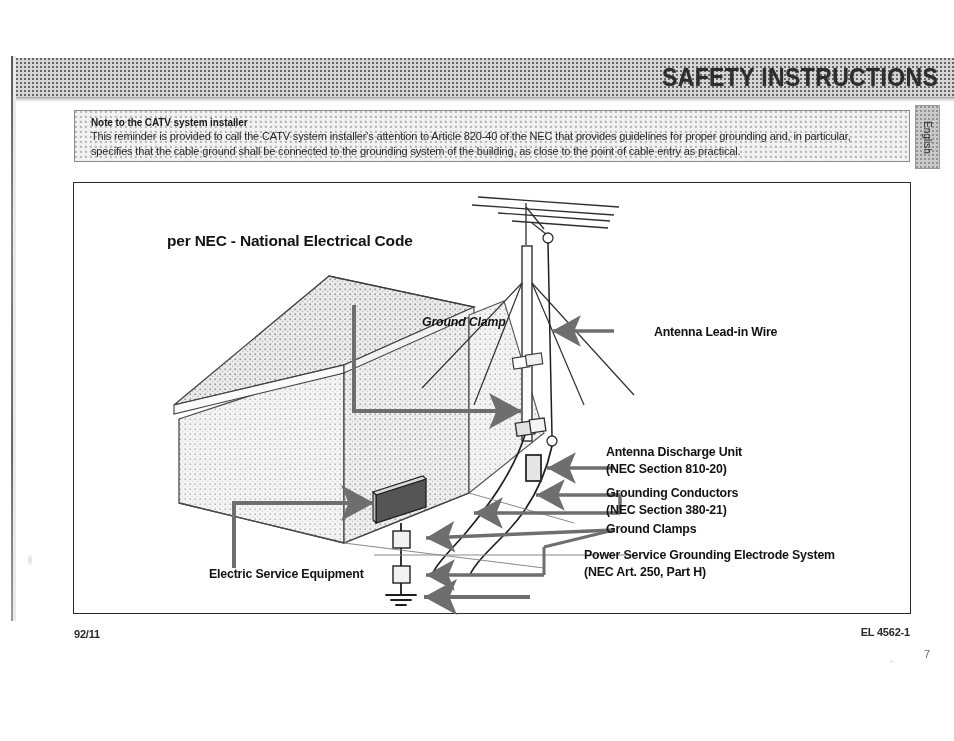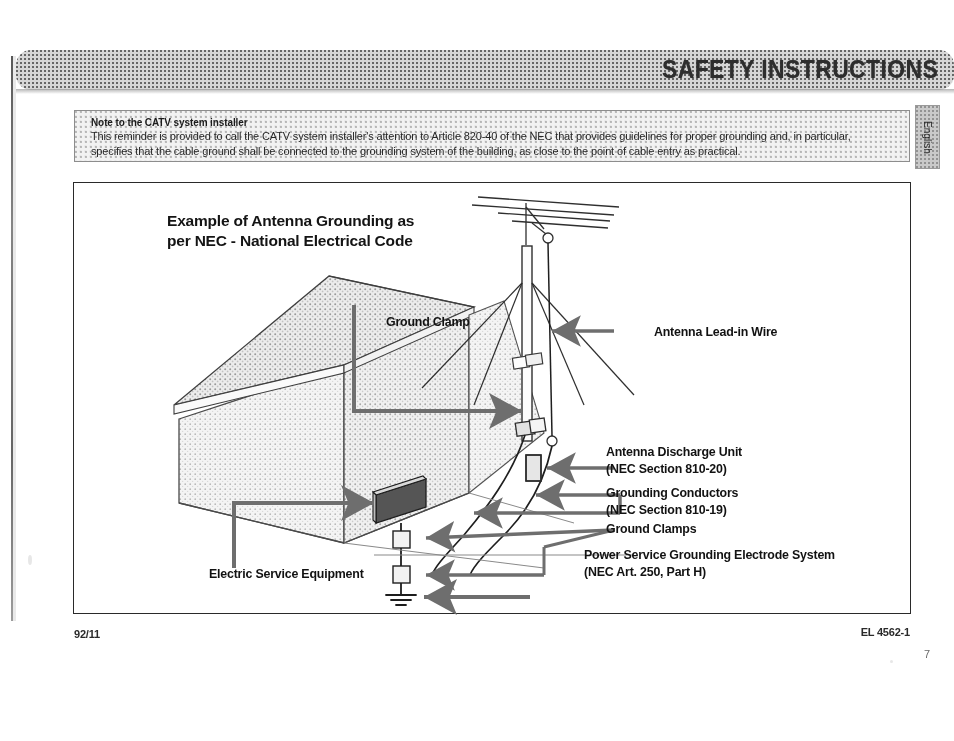--- a/index.html
+++ b/index.html
@@ -66,24 +66,23 @@
       radial-gradient(circle at 1px 1px, rgba(150,150,150,.55) 0.8px, transparent 1.3px),
       radial-gradient(circle at 3px 3px, rgba(185,185,185,.4) 0.7px, transparent 1.2px);
     background-size: 5px 5px, 5px 5px;
     background-position: 0 0, 2.5px 2.5px;
   }
 
   
   #header-band {
     position: absolute;
     left: 16px;
-    top: 50px;
+    top: 58px;
     width: 938px;
     height: 40px;
-    border-radius: 15px;
   }
   #header-band::after {
     content: "";
     position: absolute;
     left: 0; right: 0; bottom: -4px;
     height: 5px;
     background: linear-gradient(to bottom, rgba(120,120,120,.55), rgba(255,255,255,0));
   }
   #header-title {
     position: absolute;
@@ -234,21 +233,21 @@
 
   <div id="note-box" class="halftone-light">
     <div id="note-title">Note to the CATV system installer</div>
     <div class="note-line">This reminder is provided to call the CATV system installer's attention to Article 820-40 of the NEC that provides guidelines for proper grounding and, in particular,</div>
     <div class="note-line">specifies that the cable ground shall be connected to the grounding system of the building, as close to the point of cable entry as practical.</div>
   </div>
 
   <div id="diagram-frame">
 
     <div id="diagram-title">
-      <span>Example of Antenna Grounding as</span><br>
+      <br>
       <span>per NEC - National Electrical Code</span>
     </div>
 
     <svg width="838" height="432" viewBox="0 0 838 432" style="position:absolute; left:0; top:0;">
       <defs>
 
         <pattern id="dots" width="5" height="5" patternUnits="userSpaceOnUse">
           <rect width="5" height="5" fill="#f0f0f0"></rect>
           <circle cx="1.2" cy="1.2" r="0.95" fill="#8e8e8e" opacity="0.75"></circle>
           <circle cx="3.6" cy="3.4" r="0.8" fill="#b2b2b2" opacity="0.6"></circle>
@@ -378,32 +377,32 @@
       <path d="M 470 392 L 352 392" stroke="#6e6e6e" stroke-width="3.5" fill="none" marker-end="url(#thickArrow)"></path>
 
       <g stroke="#6e6e6e" stroke-width="4" fill="none">
         <path d="M 160 385 L 160 320 L 272 320"></path>
       </g>
       <path d="M 272 320 L 300 320" stroke="#6e6e6e" stroke-width="4" fill="none" marker-end="url(#thickArrow)"></path>
 
       <path d="M 456 414 L 350 414" stroke="#6e6e6e" stroke-width="4" fill="none" marker-end="url(#thickArrow)"></path>
     </svg>
 
-    <div class="callout" style="left:312px; top:131px;">Ground Clamp</div>
+    <div class="callout" style="left:348px; top:131px;font-style:italic;">Ground Clamp</div>
 
     <div class="callout" style="left:532px; top:141px;margin-left:48px;">Antenna Lead-in Wire</div>
 
     <div class="callout" style="left:532px; top:261px;">
       <span class="sub">Antenna Discharge Unit</span>
       <span class="sub">(NEC Section 810-20)</span>
     </div>
 
     <div class="callout" style="left:532px; top:302px;">
       <span class="sub">Grounding Conductors</span>
-      <span class="sub">(NEC Section 810-19)</span>
+      <span class="sub">(NEC Section 380-21)</span>
     </div>
 
     <div class="callout" style="left:532px; top:338px;">Ground Clamps</div>
 
     <div class="callout" style="left:135px; top:383px;">Electric Service Equipment</div>
 
     <div class="callout" style="left:462px; top:364px;margin-left:48px;">
       <span class="sub">Power Service Grounding Electrode System</span>
       <span class="sub">(NEC Art. 250, Part H)</span>
     </div>

